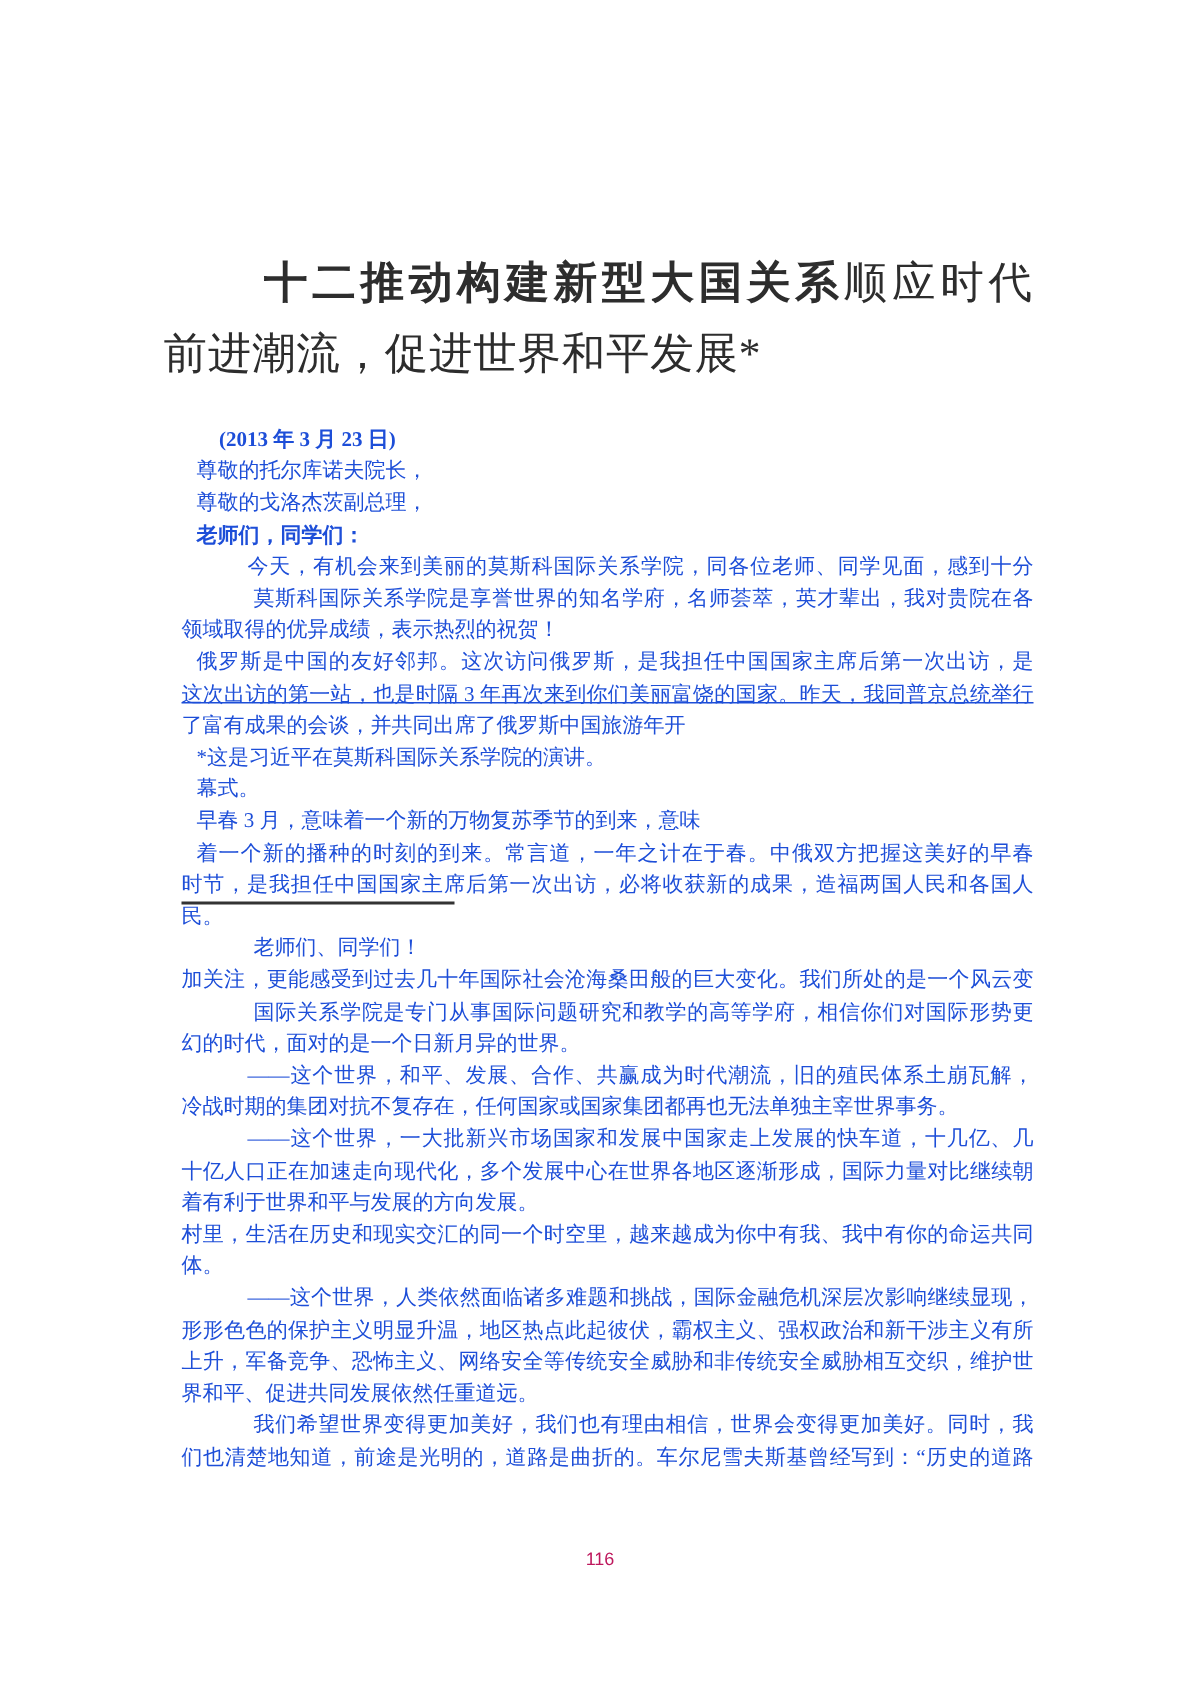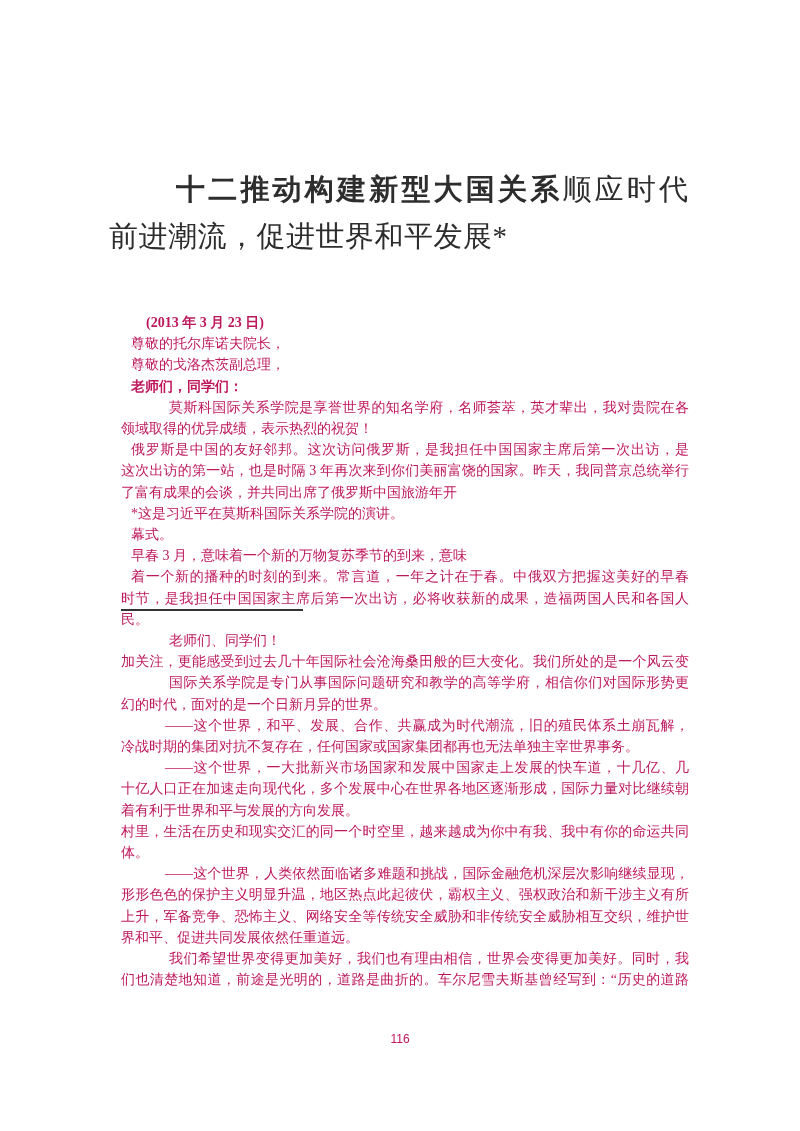--- a/index.html
+++ b/index.html
@@ -38,22 +38,21 @@
   .title-line2 {
     letter-spacing: 0.5px;
   }
   
   .body-text {
     position: absolute;
     left: 121px;
     top: 283px;
     width: 568px;
     font-size: 14px;
-    color: #be185d;
-    margin-top: 29px;
+    color: #1d4ed8;
   }
   .line {
     line-height: 21.2px;
     box-sizing: border-box;
     text-align: left;
   }
   .line.justify {
     text-align: justify;
     text-align-last: justify;
   }
@@ -86,24 +85,25 @@
     <div class="title-line title-line1"><span class="title-bold">十二推动构建新型大国关系</span><span>顺应时代</span></div>
     <div class="title-line title-line2">前进潮流，促进世界和平发展*</div>
   </div>
 
   <div class="body-text">
 
   <div class="line bold" style="padding-left: 25px;">(2013 年 3 月 23 日)</div>
       <div class="line" style="padding-left: 10px;">尊敬的托尔库诺夫院长，</div>
       <div class="line" style="padding-left: 10px;">尊敬的戈洛杰茨副总理，</div>
       <div class="line" style="padding-left: 10px; font-weight: bold;">老师们，同学们：</div>
+      <div class="line justify" style="padding-left: 44px;">今天，有机会来到美丽的莫斯科国际关系学院，同各位老师、同学见面，感到十分</div>
       <div class="line justify" style="padding-left: 48px;">莫斯科国际关系学院是享誉世界的知名学府，名师荟萃，英才辈出，我对贵院在各</div>
       <div class="line" style="padding-left: 0px;">领域取得的优异成绩，表示热烈的祝贺！</div>
       <div class="line justify" style="padding-left: 10px;">俄罗斯是中国的友好邻邦。这次访问俄罗斯，是我担任中国国家主席后第一次出访，是</div>
-      <div class="line justify" style="padding-left: 0px;">这次出访的第一站，也是时隔 3 年再次来到你们美丽富饶的国家。昨天，我同普京总统举行</div>
+      <div class="line justify" style="padding-left: 0px; text-decoration: underline;">这次出访的第一站，也是时隔 3 年再次来到你们美丽富饶的国家。昨天，我同普京总统举行</div>
       <div class="line" style="padding-left: 0px;">了富有成果的会谈，并共同出席了俄罗斯中国旅游年开</div>
       <div class="line" style="padding-left: 10px;">*这是习近平在莫斯科国际关系学院的演讲。</div>
       <div class="line" style="padding-left: 10px;">幕式。</div>
       <div class="line" style="padding-left: 10px;">早春 3 月，意味着一个新的万物复苏季节的到来，意味</div>
       <div class="line justify" style="padding-left: 10px;">着一个新的播种的时刻的到来。常言道，一年之计在于春。中俄双方把握这美好的早春</div>
       <div class="line justify" style="padding-left: 0px;">时节，是我担任中国国家主席后第一次出访，必将收获新的成果，造福两国人民和各国人</div>
       <div class="footnote-rule" style="width: 182px;"></div>
       <div class="line" style="padding-left: 0px;">民。</div>
       <div class="line" style="padding-left: 48px;">老师们、同学们！</div>
       <div class="line justify" style="padding-left: 0px;">加关注，更能感受到过去几十年国际社会沧海桑田般的巨大变化。我们所处的是一个风云变</div>

